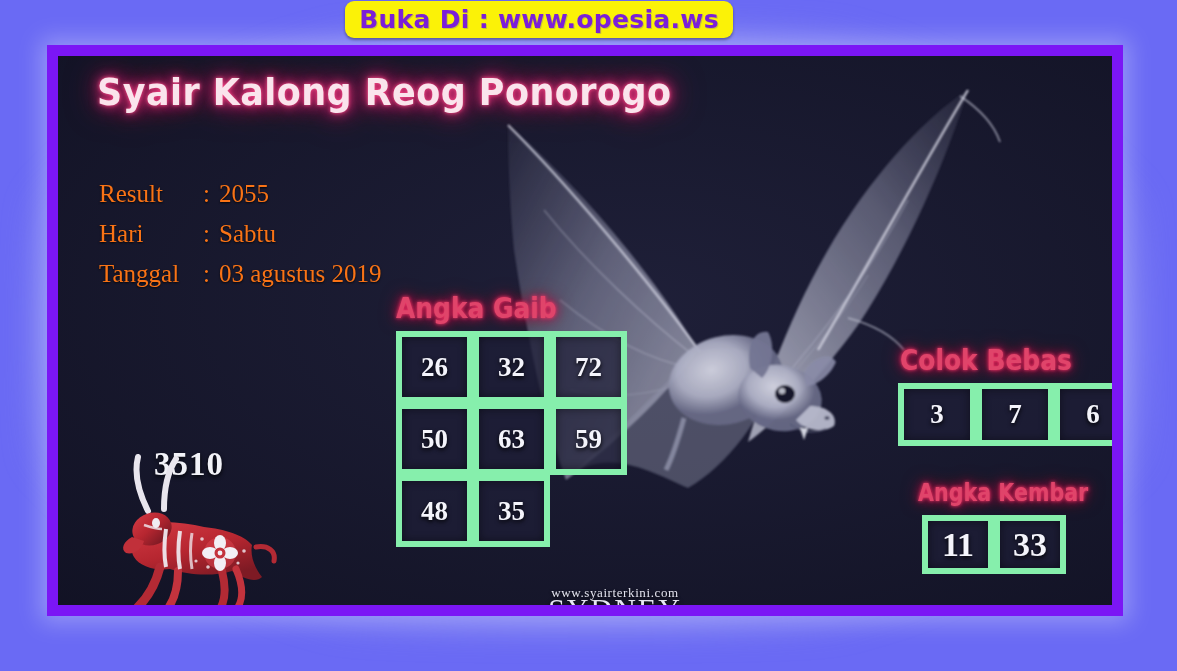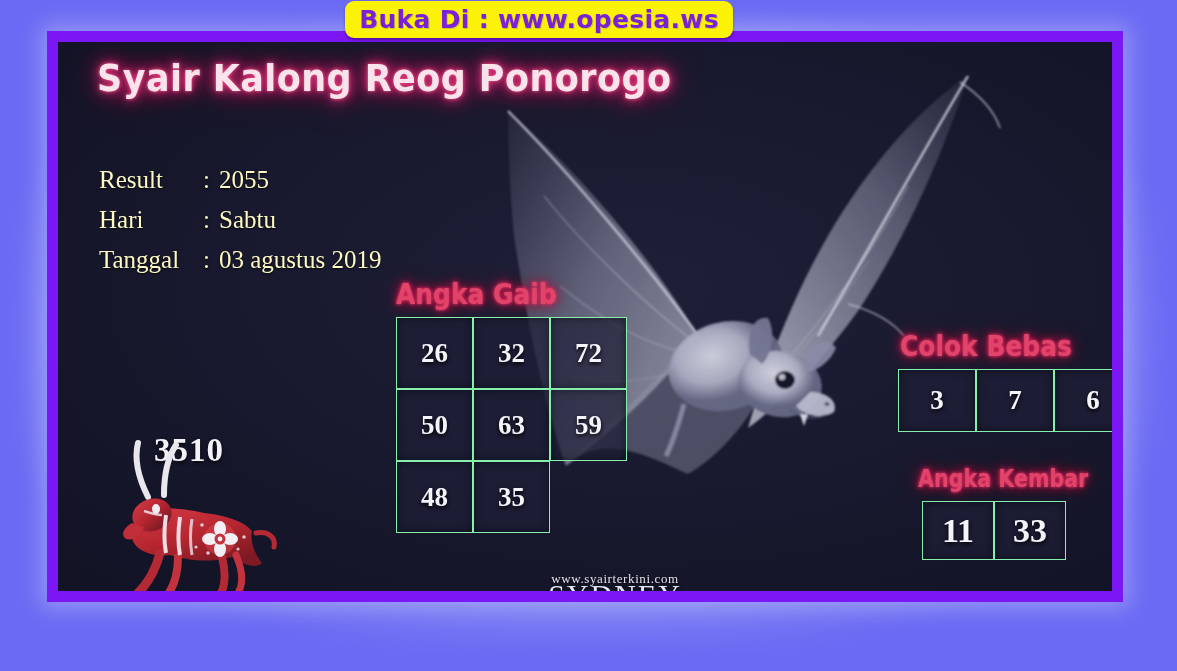--- a/index.html
+++ b/index.html
@@ -46,21 +46,21 @@
     font-size: 25px;
     letter-spacing: 0.3px;
     color: #7b1fd8;
     white-space: nowrap;
     text-shadow: 1px 1px 0 rgba(120,120,120,0.35);
   }
 
   
   .poster-frame {
     position: absolute;
-    left: 47px; top: 31px;
+    left: 47px; top: 45px;
     width: 1076px; height: 571px;
     background: #7b16f5;
     padding: 11px;
     box-shadow: 0 0 22px 6px rgba(255,255,255,0.30);
     z-index: 4;
   }
 
   .poster {
     position: relative;
     width: 100%; height: 100%;
@@ -106,21 +106,21 @@
     white-space: nowrap;
   }
 
   
   .info-block {
     position: absolute;
     left: 41px; top: 118px;
     z-index: 5;
     font-family: "Liberation Serif", serif;
     font-size: 25px;
-    color: #fef9c3;
+    color: #f97316;
     text-shadow: 0 1px 2px rgba(0,0,0,0.8);
     line-height: 40px;
   }
   .info-row { display: flex; white-space: nowrap; }
   .info-label { display: inline-block; width: 104px; }
   .info-sep   { display: inline-block; width: 16px; }
   .info-value { display: inline-block; }
 
   
   .lucky-number {
@@ -163,21 +163,21 @@
 
   
   .num-grid {
     position: absolute;
     z-index: 5;
     display: grid;
     gap: 0;
     background: transparent;
   }
   .num-cell {
-    border: 1px solid #86efac;
+    border: 6px solid #86efac;
     background: rgba(30,31,56,0.72);
     display: flex;
     align-items: center;
     justify-content: center;
     font-family: "Liberation Serif", serif;
     font-weight: bold;
     color: #f4f4fb;
     text-shadow: 0 2px 4px rgba(0,0,0,0.95);
     box-shadow: inset 0 0 10px rgba(0,0,0,0.45);
     text-align: right;

